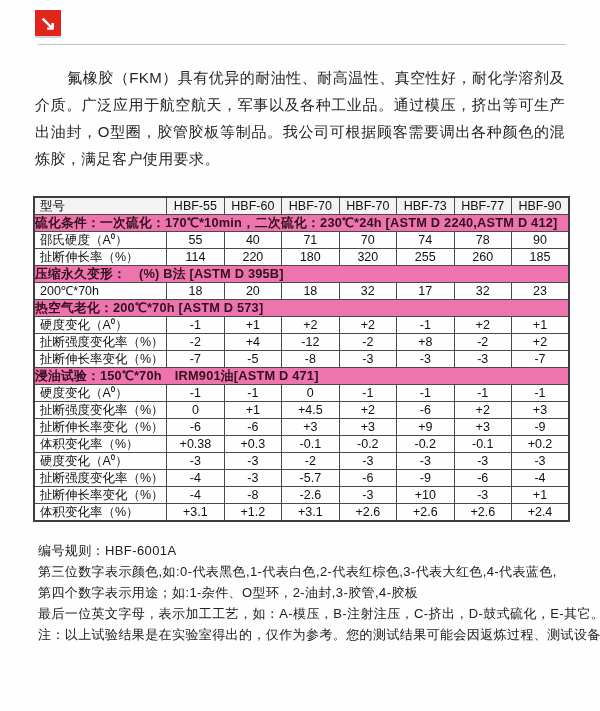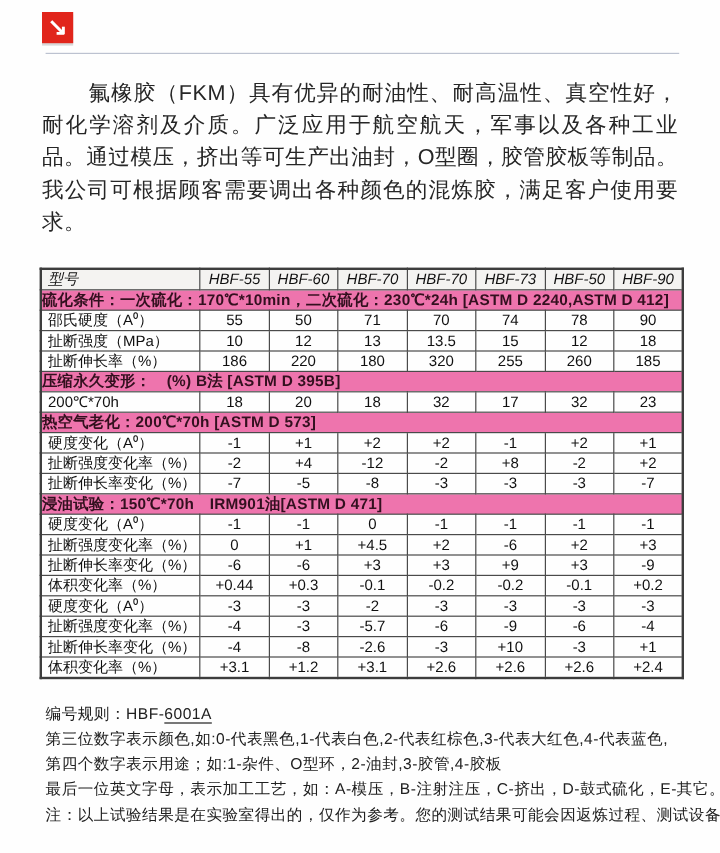--- a/index.html
+++ b/index.html
@@ -12,44 +12,44 @@
   .logo {
     width:26px; height:26px; background:#e1251b; color:#ffffff;
     display:flex; align-items:center; justify-content:center;
     font-size:20px; font-weight:bold; box-shadow:0 2px 0 #d8d8d8;
     flex:0 0 auto; line-height:1;
   }
   .title { font-size:15.5px; font-weight:bold; color:#1b1b1b; letter-spacing:1.5px; }
   .head-rule { margin:8px 34px 0 38px; border:0; border-top:1px solid #bcc2d0; height:0; }
   
   .intro {
-    margin:19px 35px 0 35px; font-size:18px; line-height:27px; color:#262626;
+    margin:19px 35px 0 35px; font-size:15px; line-height:27px; color:#262626;
     text-align:justify; text-indent:2.15em; letter-spacing:0.4px;
   }
   
   .props-table {
     border-collapse:collapse; margin:24px 30px 0 33px; width:537px;
     table-layout:fixed; border:2px solid #3d3d3d;
   }
   .props-table td {
     border:1px solid #4a4a4a; font-size:12.5px; color:#101010;
     padding:1px 3px; height:14px; line-height:14px; overflow:hidden; white-space:nowrap;
   }
   .props-table col.c-label { width:24.8%; }
   td.rowlabel { text-align:left; padding-left:5px; }
   td.val { text-align:center; }
-  tr.header-row td { background:#f4f3f1;font-style:italic; }
+  tr.header-row td { background:#f4f3f1; }
   td.section {
     background:#ee74ad; color:#33101f; font-weight:bold; font-size:12.8px;
     padding-left:0; letter-spacing:0.2px;
   }
   
   .notes { margin:18px 34px 0 38px; font-size:13px; line-height:21px; color:#202020; letter-spacing:0.4px; }
   .note-line { white-space:nowrap; }
-  .rule-code { text-decoration:underline; text-underline-offset:3px; }
+  .rule-code { text-underline-offset:3px; }
 </style>
 </head>
 <body>
 
 <div class="page">
 
   <div class="header-bar">
     <div class="logo">
         <span>↘</span>
       </div>
@@ -70,49 +70,39 @@
         <col>
     </colgroup>
     <tbody>
         <tr class="header-row">
           <td class="rowlabel">型号</td>
           <td class="val">HBF-55</td>
           <td class="val">HBF-60</td>
           <td class="val">HBF-70</td>
           <td class="val">HBF-70</td>
           <td class="val">HBF-73</td>
-          <td class="val">HBF-50</td>
+          <td class="val">HBF-77</td>
           <td class="val">HBF-90</td>
         </tr>
         <tr>
           <td colspan="8" class="section">硫化条件：一次硫化：170℃*10min，二次硫化：230℃*24h [ASTM D 2240,ASTM D 412]</td>
         </tr>
         <tr>
           <td class="rowlabel">邵氏硬度（A⁰）</td>
           <td class="val">55</td>
-          <td class="val">50</td>
+          <td class="val">40</td>
           <td class="val">71</td>
           <td class="val">70</td>
           <td class="val">74</td>
           <td class="val">78</td>
           <td class="val">90</td>
         </tr>
         <tr>
-          <td class="rowlabel">扯断强度（MPa）</td>
-          <td class="val">10</td>
-          <td class="val">12</td>
-          <td class="val">13</td>
-          <td class="val">13.5</td>
-          <td class="val">15</td>
-          <td class="val">12</td>
-          <td class="val">18</td>
-        </tr>
-        <tr>
           <td class="rowlabel">扯断伸长率（%）</td>
-          <td class="val">186</td>
+          <td class="val">114</td>
           <td class="val">220</td>
           <td class="val">180</td>
           <td class="val">320</td>
           <td class="val">255</td>
           <td class="val">260</td>
           <td class="val">185</td>
         </tr>
         <tr>
           <td colspan="8" class="section">压缩永久变形：　(%) B法 [ASTM D 395B]</td>
         </tr>
@@ -187,21 +177,21 @@
           <td class="val">-6</td>
           <td class="val">-6</td>
           <td class="val">+3</td>
           <td class="val">+3</td>
           <td class="val">+9</td>
           <td class="val">+3</td>
           <td class="val">-9</td>
         </tr>
         <tr>
           <td class="rowlabel">体积变化率（%）</td>
-          <td class="val">+0.44</td>
+          <td class="val">+0.38</td>
           <td class="val">+0.3</td>
           <td class="val">-0.1</td>
           <td class="val">-0.2</td>
           <td class="val">-0.2</td>
           <td class="val">-0.1</td>
           <td class="val">+0.2</td>
         </tr>
         <tr>
           <td class="rowlabel">硬度变化（A⁰）</td>
           <td class="val">-3</td>

